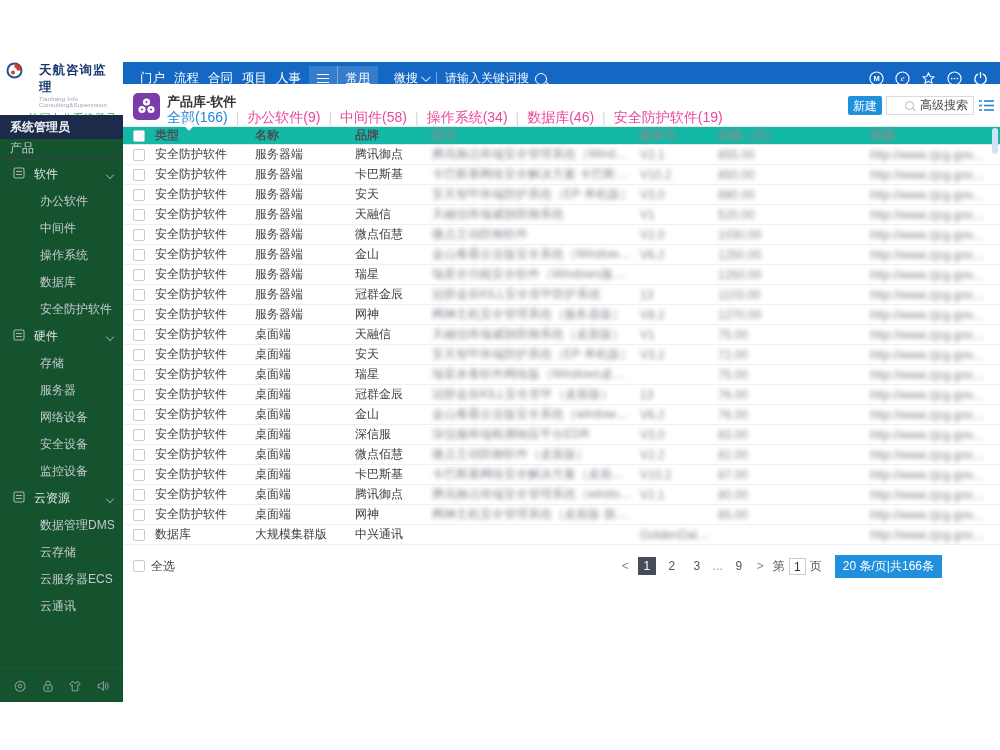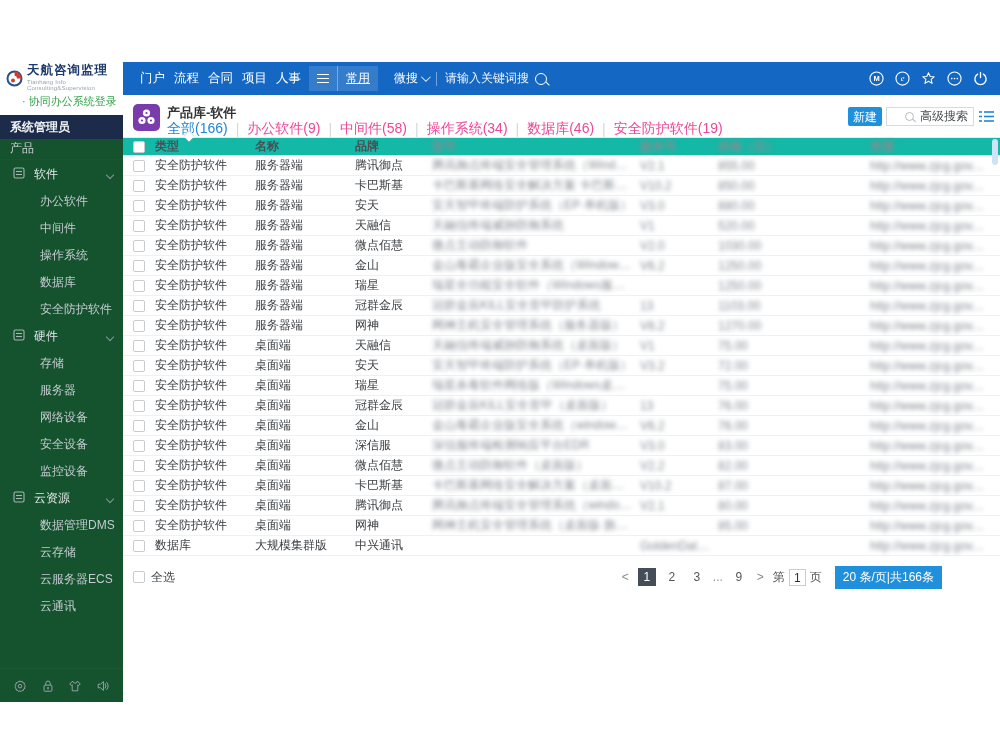--- a/index.html
+++ b/index.html
@@ -2,21 +2,21 @@
 <html><head>
 <meta charset="utf-8">
 <style>
   * { margin:0; padding:0; box-sizing:border-box; }
   html,body { background:#fff; }
   body { font-family:"Liberation Sans","DejaVu Sans",sans-serif; }
   .canvas { position:relative; width:1000px; height:750px; background:#fff; overflow:hidden; }
 
   
   .logo-panel { position:absolute; left:0; top:59px; width:123px; height:44px; background:#fff; padding:3px 6px 0 6px; }
-  .logo-row { display:flex; align-items:flex-end; gap:4px; }
+  .logo-row { display:flex; align-items:flex-start; gap:16px; }
   .logo-txt { display:flex; flex-direction:column; }
   .logo-title { font-size:12.5px; font-weight:bold; color:#1d3a6e; letter-spacing:1px; }
   .logo-sub { font-size:6px; color:#9aa3b0; letter-spacing:.2px; }
   .login-link { font-size:11px; color:#35a24c; margin-top:3px; padding-left:16px; }
 
   
   .topbar { position:absolute; left:123px; top:62px; width:877px; height:33px; background:#1467c2; display:flex; align-items:center; color:#fff; }
   .nav-item { font-size:12.5px; color:#fff; margin-left:9px; cursor:pointer; white-space:nowrap; }
   .nav-item:first-child { margin-left:17px; }
   .quick-group { display:flex; align-items:stretch; height:25px; margin-left:8px; background:rgba(255,255,255,.14);text-decoration:underline; }
@@ -41,21 +41,21 @@
   .side-section { height:19px; display:flex; align-items:center; padding-left:10px; font-size:12px; color:#c9ced5; }
   .side-divider { height:1px; background:#3a414c; margin:1px 0 1px 0; }
   .side-group { height:27px; display:flex; align-items:center; padding:0 8px 0 13px; font-size:12px; color:#e3e6ea; cursor:pointer; }
   .side-group .glabel { margin-left:9px; flex:1; }
   .gchev { width:6px; height:6px; border-right:1.2px solid #8d95a0; border-bottom:1.2px solid #8d95a0; transform:rotate(45deg); margin-right:2px; }
   .side-item { height:27px; display:flex; align-items:center; padding-left:40px; font-size:12px; color:#c6cbd2; cursor:pointer; }
   .side-bottom { position:absolute; left:0; bottom:0; width:100%; height:34px; display:flex; align-items:center; justify-content:space-around; padding:0 6px; border-top:1px solid rgba(255,255,255,.04); }
   .side-bottom svg { display:block; cursor:pointer; }
 
   
-  .main { position:absolute; left:123px; top:95px; width:877px; height:595px; background:#fff; }
+  .main { position:absolute; left:123px; top:84px; width:877px; height:595px; background:#fff; }
   .app-icon { position:absolute; left:10px; top:9px; width:27px; height:27px; background:#7a3bab; border-radius:5px; }
   .page-title { position:absolute; left:44px; top:9px; font-size:13px; font-weight:bold; color:#333; }
   .tabs { position:absolute; left:44px; top:26px; height:16px; display:flex; align-items:center; font-size:14px; }
   .tab { color:#ec4899; cursor:pointer; white-space:nowrap; }
   .tab.active { color:#2186d8; }
   .tab-sep { color:#d5d9dc; margin:0 8px; }
   .tab-caret { position:absolute; left:62px; top:37px; width:8px; height:8px; background:#fff; border-left:1px solid #dadee1; border-top:1px solid #dadee1; transform:rotate(45deg); z-index:3; }
 
   .new-btn { position:absolute; right:118px; top:12px; width:34px; height:19px; background:#2090dc; color:#fff; font-size:12px; border:none; border-radius:2px; cursor:pointer; line-height:18px; text-align:center; }
   .adv-box { position:absolute; right:26px; top:12px; width:88px; height:19px; border:1px solid #d8dbde; display:flex; align-items:center; background:#fff; }

